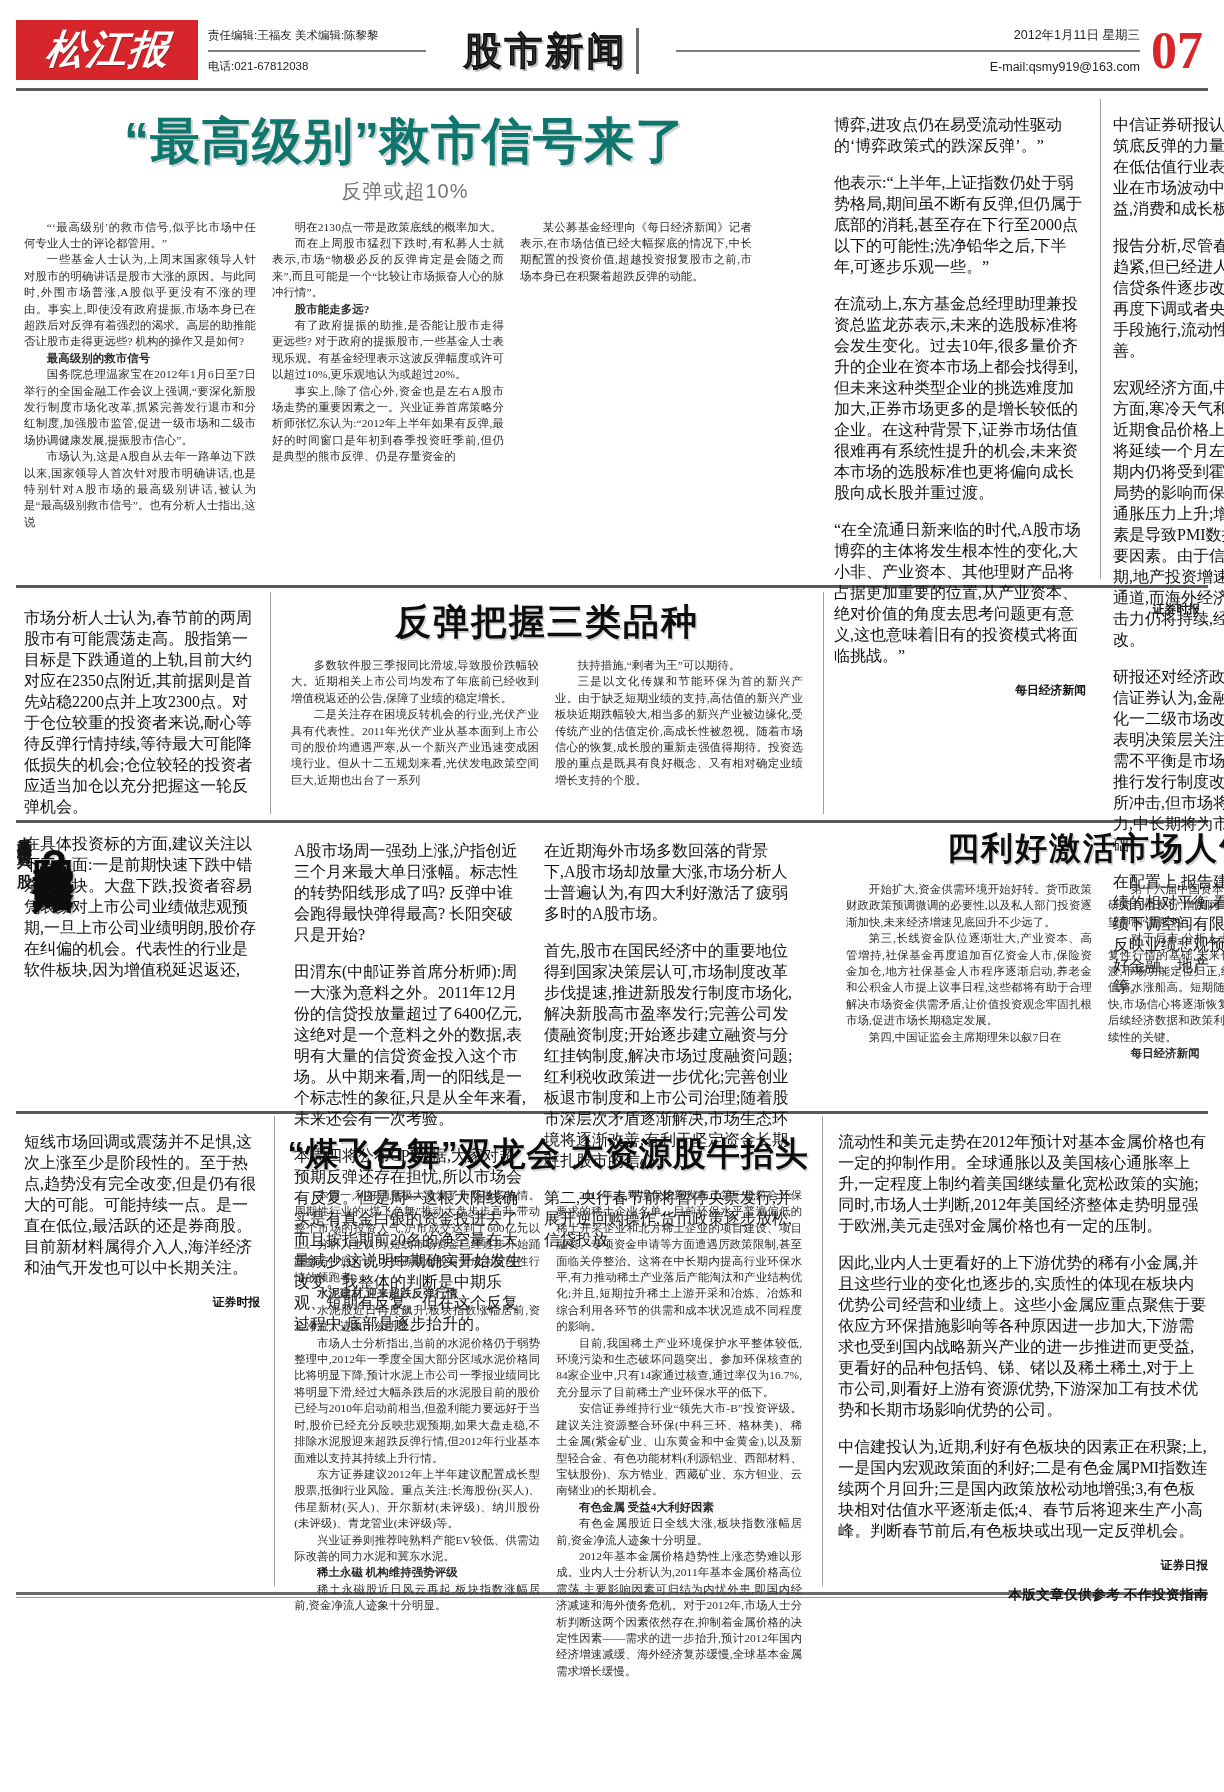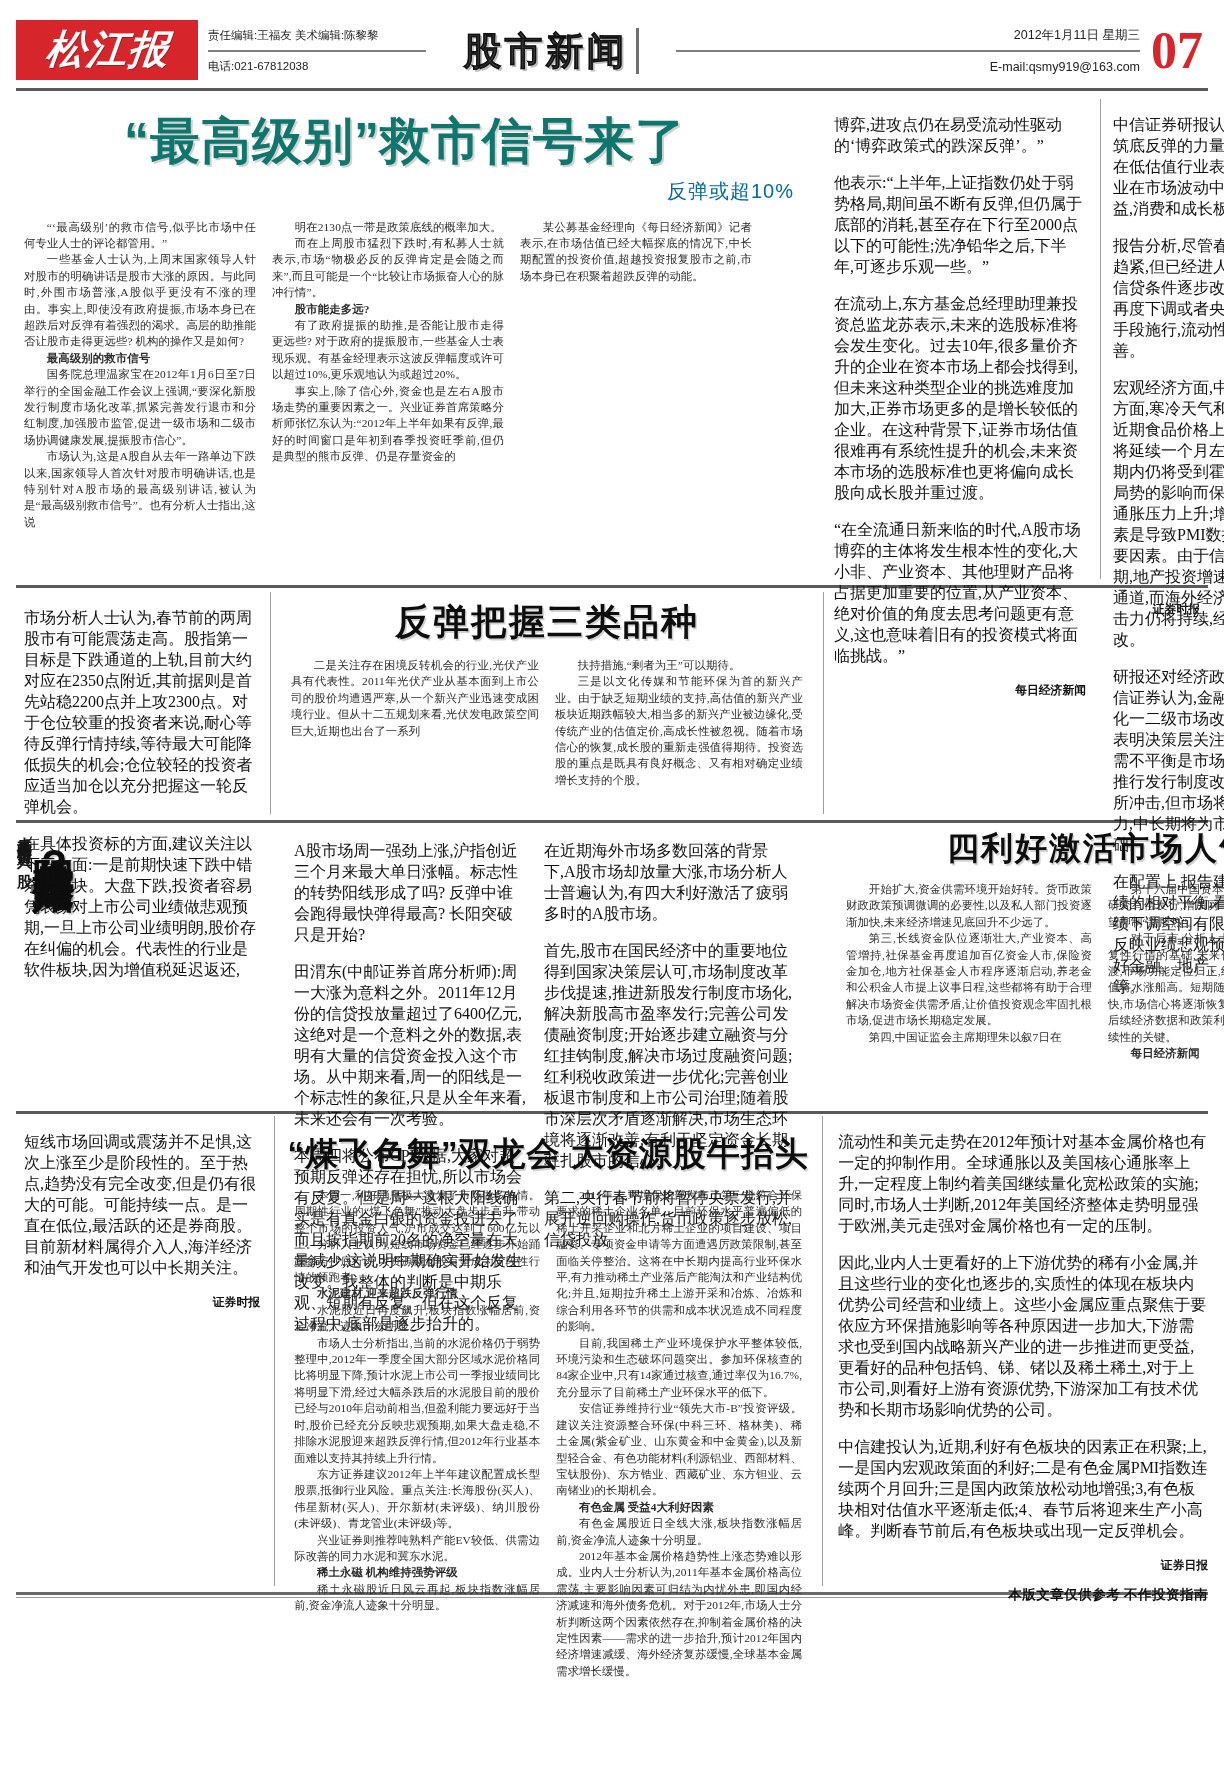--- a/index.html
+++ b/index.html
@@ -93,22 +93,22 @@
   .sec1{display:flex;margin-top:8px;height:480px;}
   .sec1-left{width:788px;flex:0 0 auto;padding-right:10px;box-sizing:border-box;}
   .headline-main{
     text-align:center;
     font-size:50px;font-weight:bold;letter-spacing:1px;line-height:1.05;
     color:#0f766e;margin:16px 0 0 0;
     font-family:"Liberation Sans","DejaVu Sans",sans-serif;
     text-shadow:2px 2px 0 rgba(0,0,0,.18);
   }
   .headline-sub{
-    text-align:right;font-size:20px;margin:10px 0 14px 0;font-weight:normal;
-    color:#0369a1;letter-spacing:1px;
+    text-align:center;font-size:20px;margin:10px 0 14px 0;font-weight:normal;
+    color:#737373;letter-spacing:1px;
     font-family:"Liberation Sans","DejaVu Sans",sans-serif;
   }
   .cols3{display:flex;gap:0;}
   .cols3 .col{width:248px;padding:0 8px;box-sizing:border-box;}
   .sec1-right{flex:1 1 auto;display:flex;padding-left:10px;box-sizing:border-box;}
   .sec1-right-col{width:268px;padding:0 8px;box-sizing:border-box;}
   .vtitle-small{
     writing-mode:vertical-rl;text-orientation:upright;
     font-family:"Liberation Sans","DejaVu Sans",sans-serif;
     font-weight:bold;font-size:15px;letter-spacing:2px;color:#151515;
@@ -254,20 +254,21 @@
       <p>市场分析人士认为,春节前的两周股市有可能震荡走高。股指第一目标是下跌通道的上轨,目前大约对应在2350点附近,其前据则是首先站稳2200点并上攻2300点。对于仓位较重的投资者来说,耐心等待反弹行情持续,等待最大可能降低损失的机会;仓位较轻的投资者应适当加仓以充分把握这一轮反弹机会。</p>
       <p>在具体投资标的方面,建议关注以下三方面:一是前期快速下跌中错杀的板块。大盘下跌,投资者容易凭表象对上市公司业绩做悲观预期,一旦上市公司业绩明朗,股价存在纠偏的机会。代表性的行业是软件板块,因为增值税延迟返还,</p>
     </div>
 
     <div class="side-rule"></div>
 
     <div class="sec2-mid">
       <div class="headline-2">反弹把握三类品种</div>
       <div class="cols2">
         <div class="col">
+          <p>多数软件股三季报同比滑坡,导致股价跌幅较大。近期相关上市公司均发布了年底前已经收到增值税返还的公告,保障了业绩的稳定增长。</p>
           <p>二是关注存在困境反转机会的行业,光伏产业具有代表性。2011年光伏产业从基本面到上市公司的股价均遭遇严寒,从一个新兴产业迅速变成困境行业。但从十二五规划来看,光伏发电政策空间巨大,近期也出台了一系列</p>
         </div>
         <div class="col">
           <p>扶持措施,“剩者为王”可以期待。</p>
           <p>三是以文化传媒和节能环保为首的新兴产业。由于缺乏短期业绩的支持,高估值的新兴产业板块近期跌幅较大,相当多的新兴产业被边缘化,受传统产业的估值定价,高成长性被忽视。随着市场信心的恢复,成长股的重新走强值得期待。投资选股的重点是既具有良好概念、又有相对确定业绩增长支持的个股。</p>
         </div>
       </div>
     </div>
 
     <div class="side-rule"></div>

